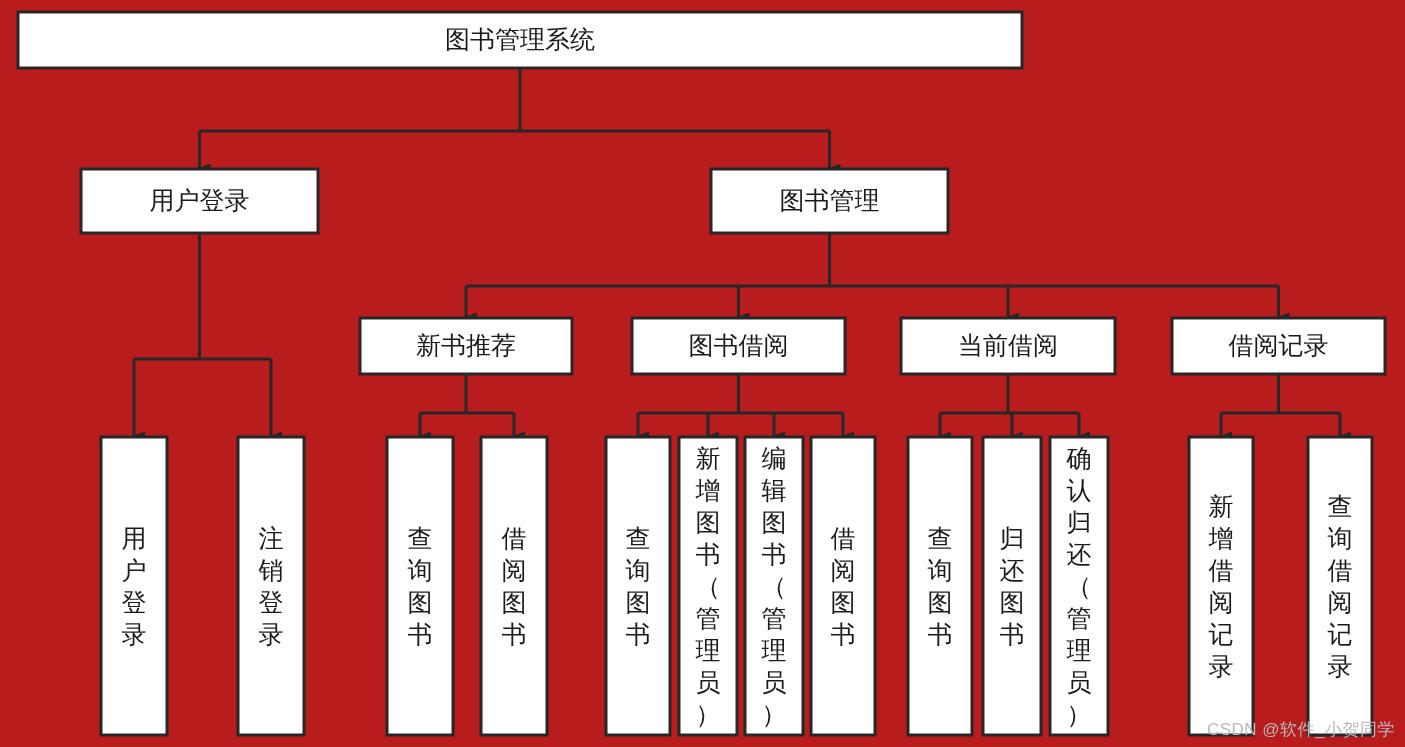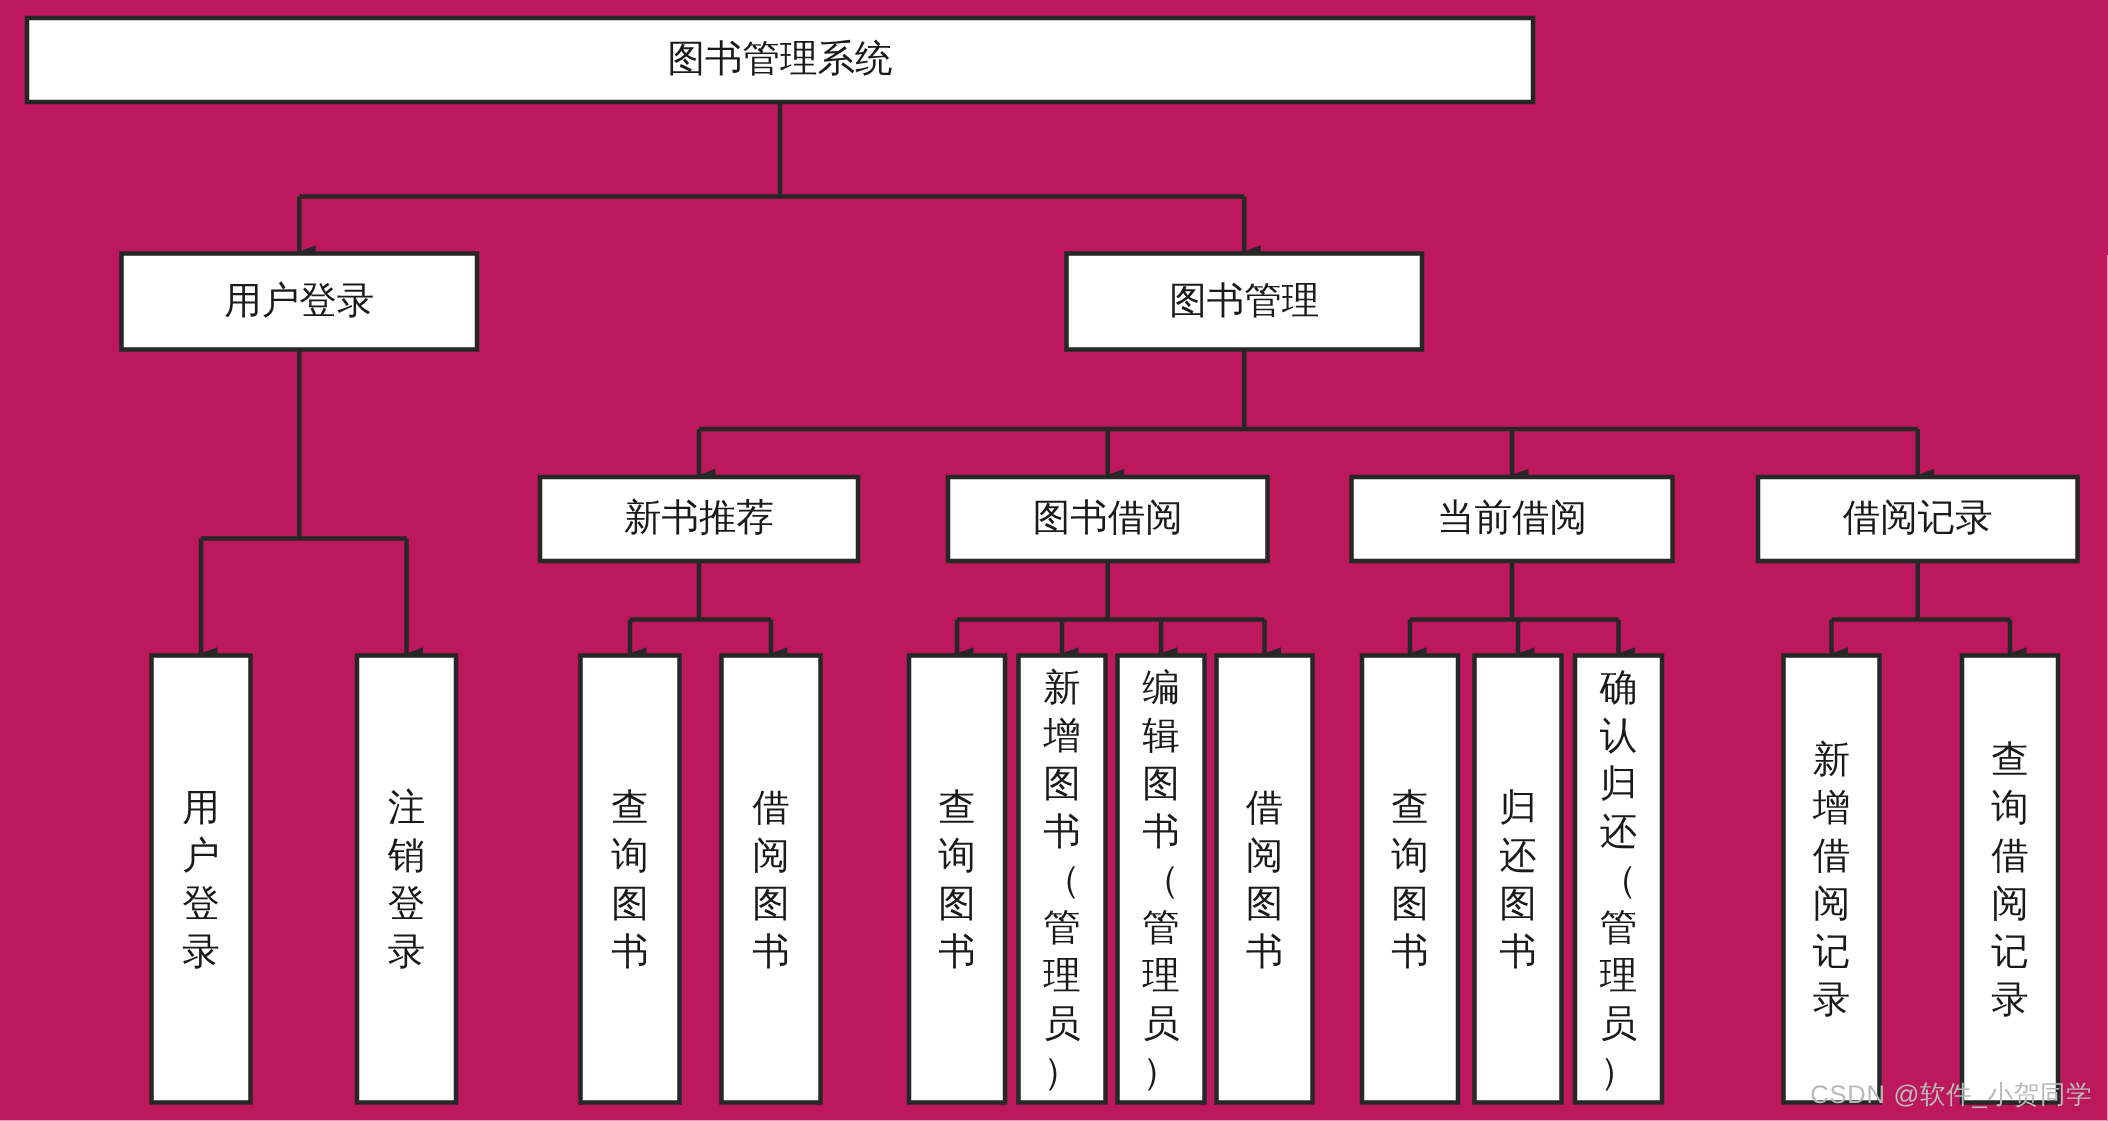--- a/index.html
+++ b/index.html
@@ -1,17 +1,17 @@
 <!DOCTYPE html>
 <html><head>
 <meta charset="utf-8">
 <style>
   html,body{margin:0;padding:0;background:#ffffff;}
   body{font-family:"Liberation Sans","DejaVu Sans",sans-serif;}
-  #stage{position:relative;width:1405px;height:747px;background:#be185d;overflow:hidden;}
+  #stage{position:relative;width:1405px;height:747px;background:#b91c1c;overflow:hidden;}
   #diagram{position:absolute;left:0;top:0;width:1405px;height:747px;}
   .node-rect{fill:#ffffff;stroke:#272727;stroke-width:3;}
   .edge{stroke:#272727;stroke-width:3;fill:none;}
   .node-label{fill:#1a1a1a;font-family:"Liberation Sans","DejaVu Sans",sans-serif;font-size:25px;text-anchor:middle;dominant-baseline:middle;}
   .leaf-label{fill:#1a1a1a;font-family:"Liberation Sans","DejaVu Sans",sans-serif;font-size:25px;text-anchor:middle;}
   .watermark{position:absolute;right:10px;bottom:6px;color:#b9b9b9;font-size:17px;
              font-family:"Liberation Sans","DejaVu Sans",sans-serif;white-space:nowrap;letter-spacing:.5px;}
 </style>
 </head>
 <body>

